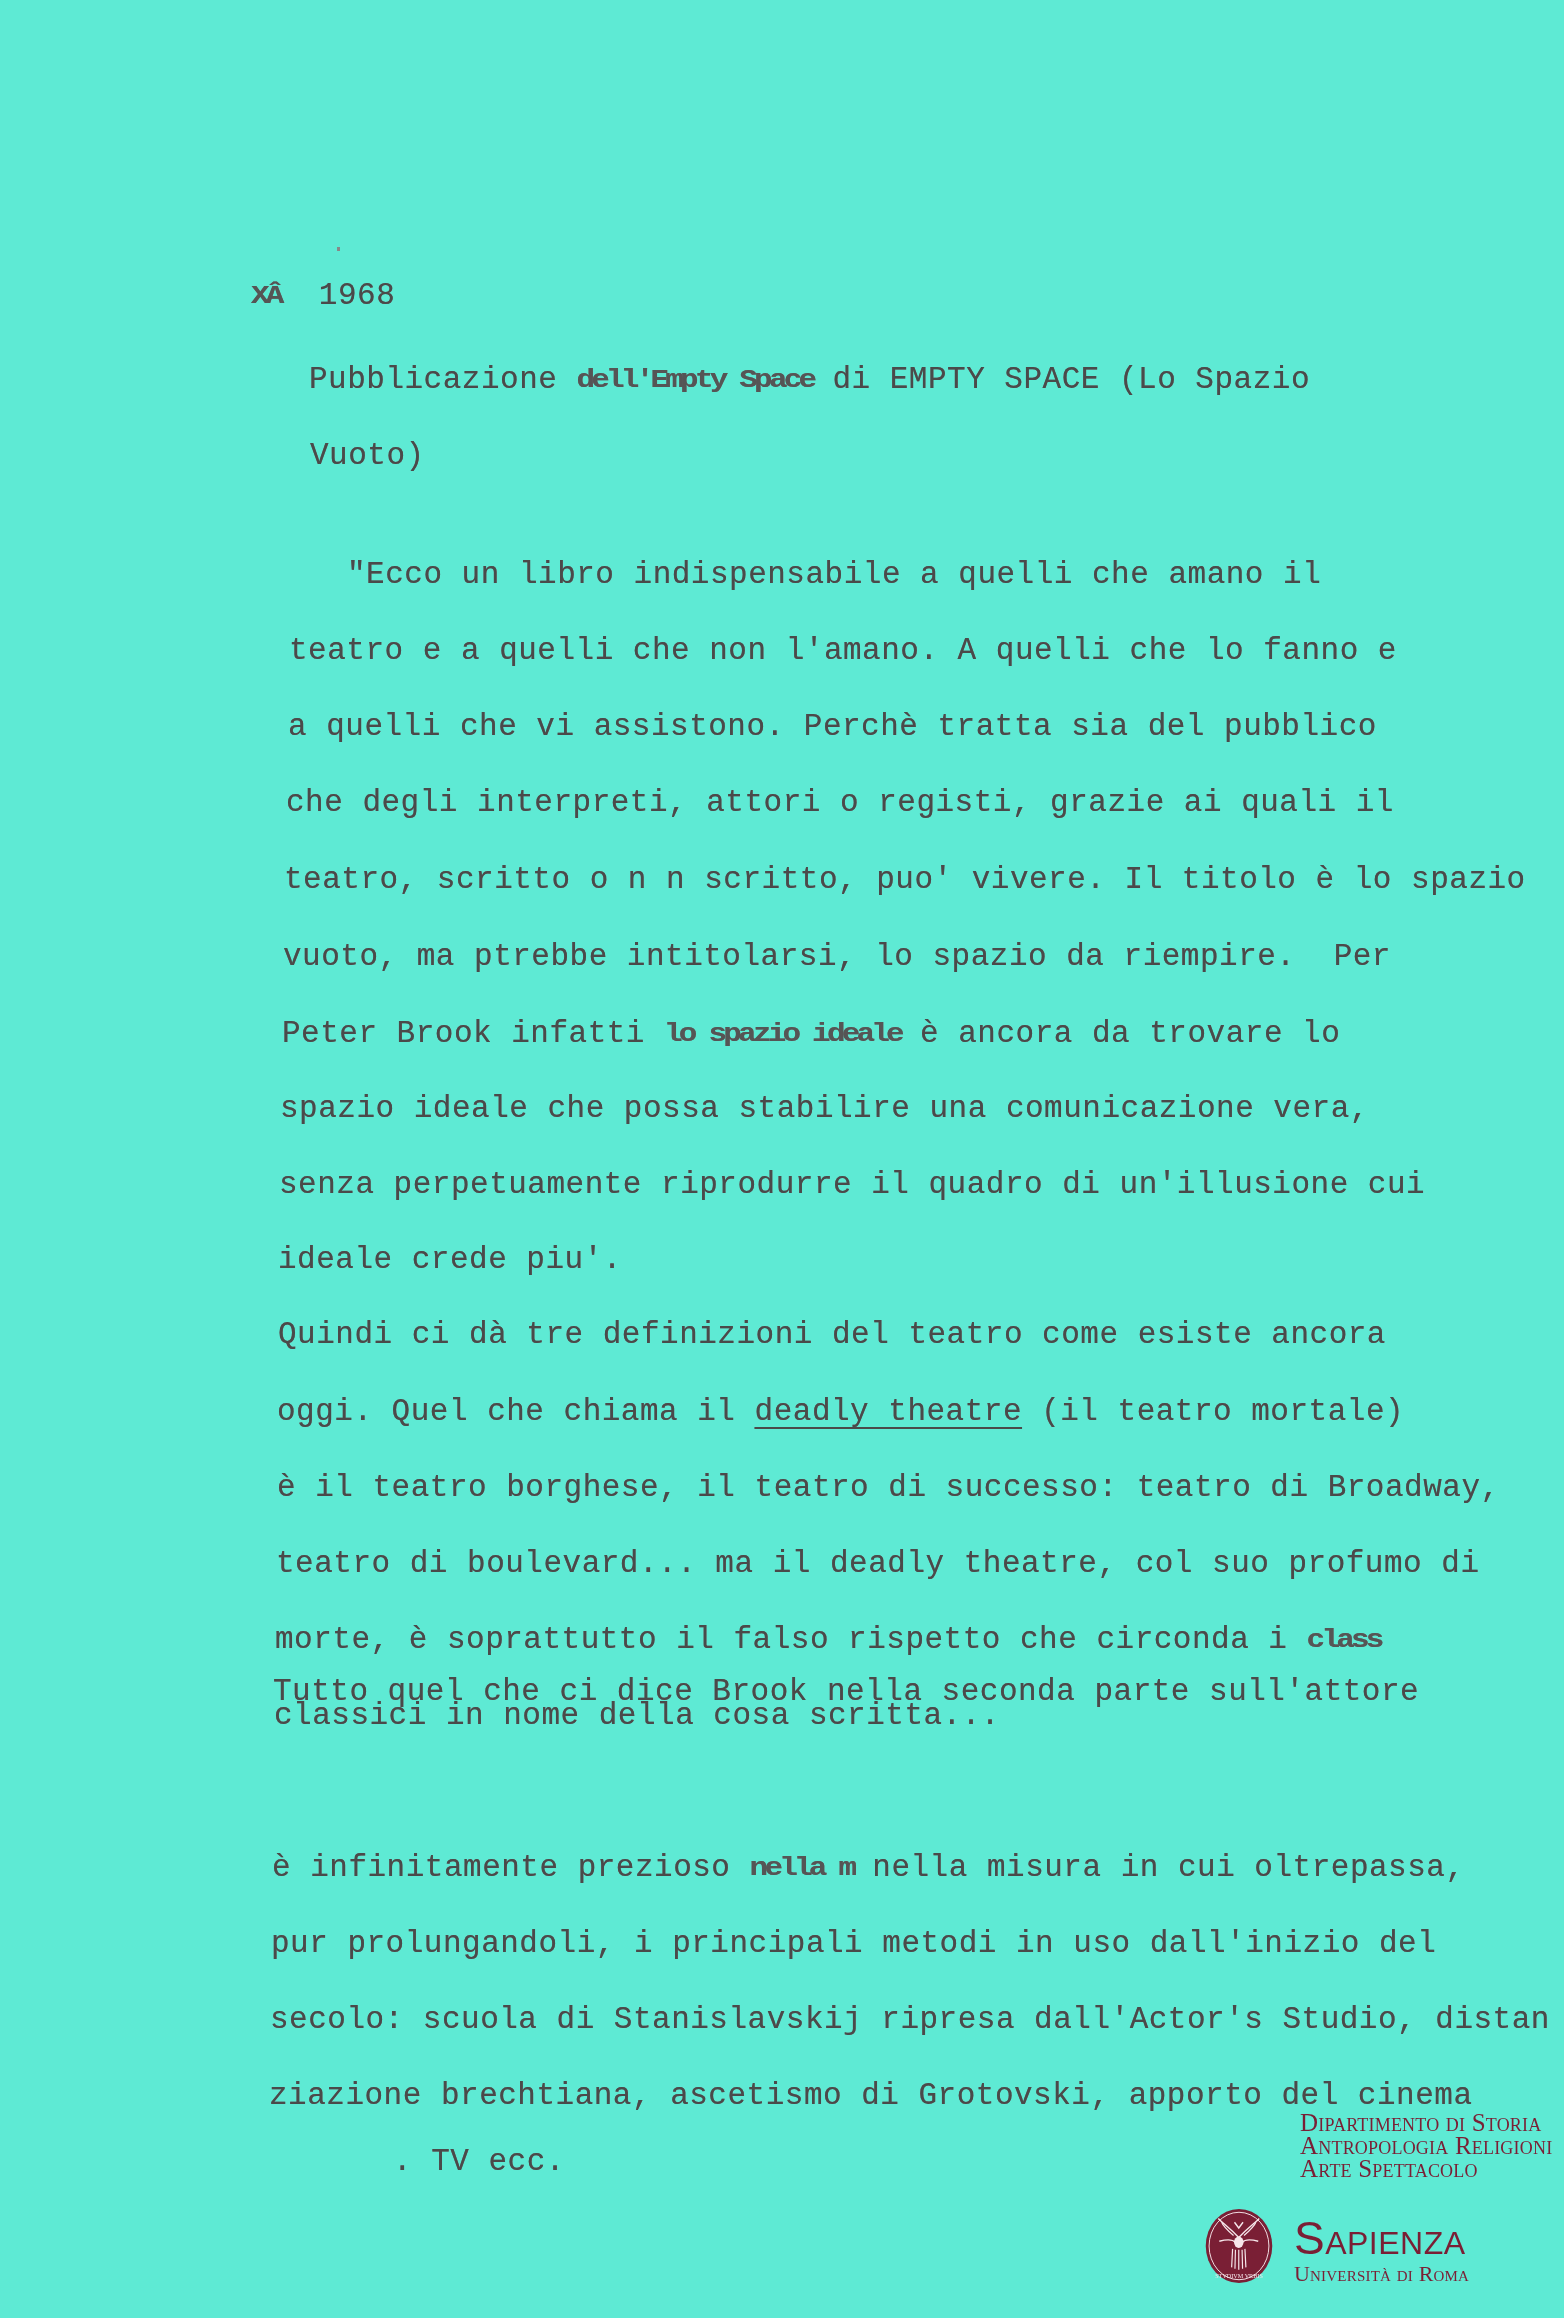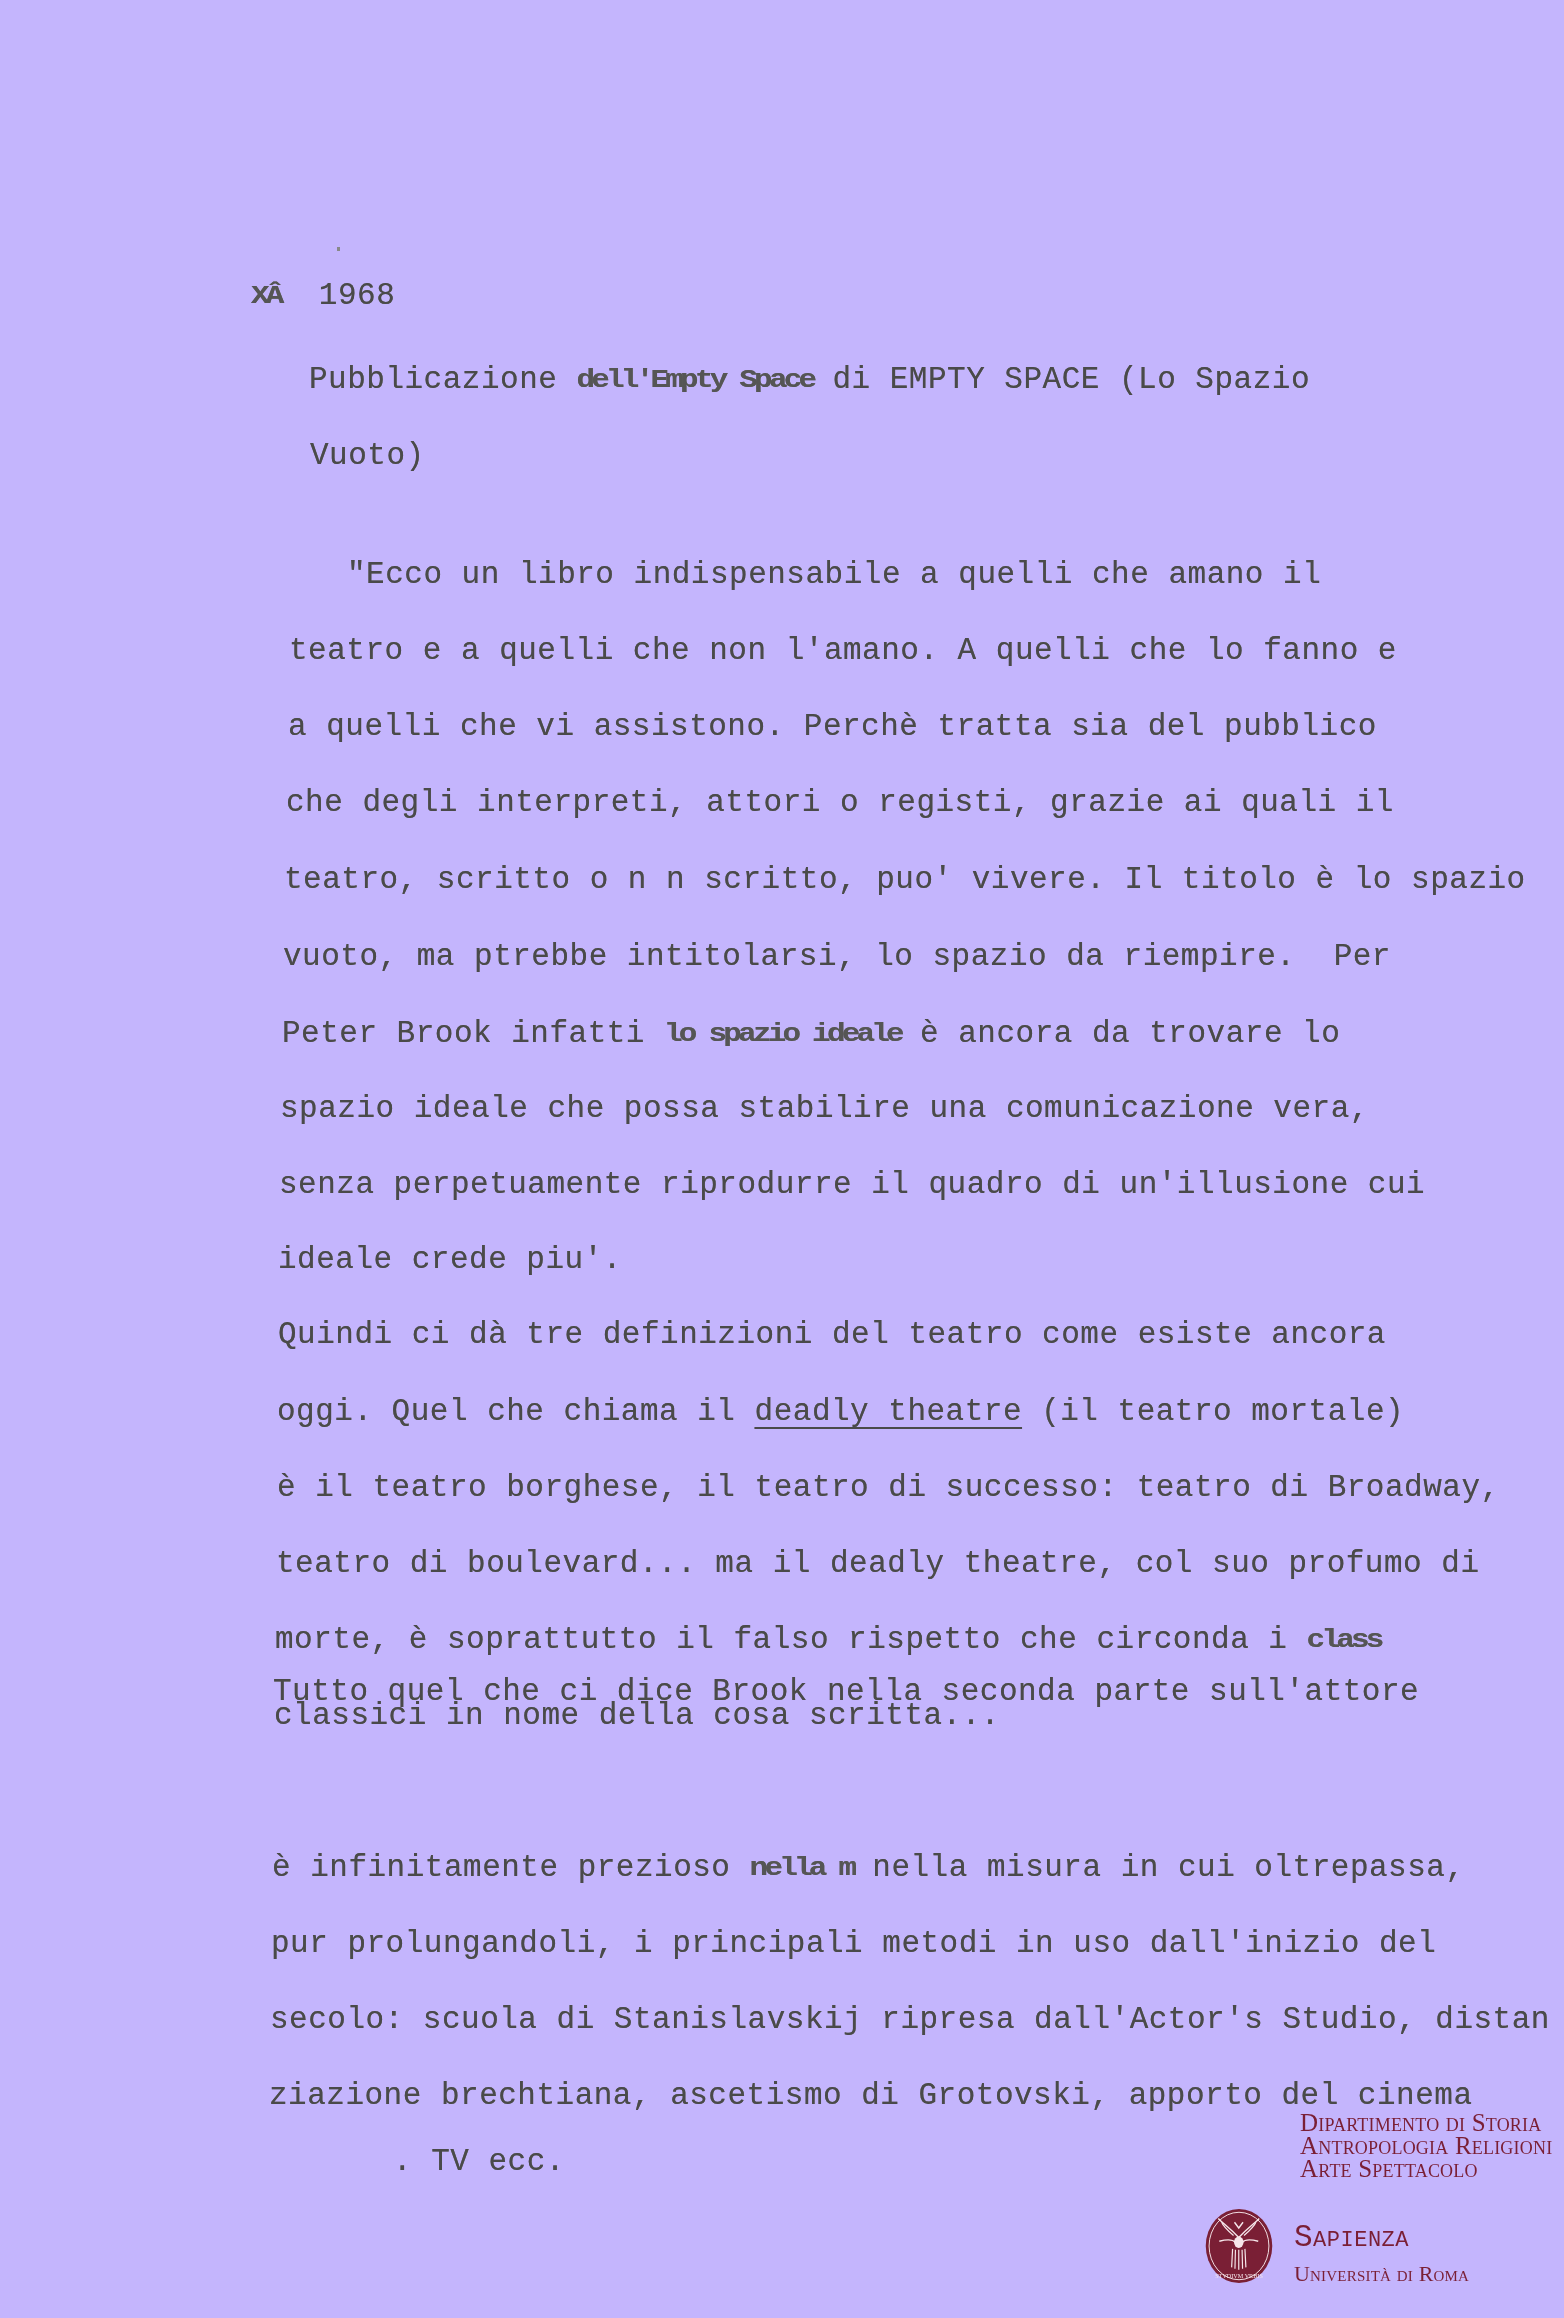--- a/index.html
+++ b/index.html
@@ -7,21 +7,21 @@
       width: 1564px;
       height: 2319px;
       position: relative;
       overflow: hidden;
       background: #fefefe;
     }
     .page {
       position: absolute;
       left: 0; top: 0;
       width: 1564px; height: 2319px;
-      background: #c4b5fd;
+      background: #5eead4;
     }
     .typed {
       position: absolute;
       font-family: "Liberation Mono", "DejaVu Sans Mono", monospace;
       color: #4a4a4a;
       font-size: 31px;
       line-height: 1;
       white-space: pre;
       letter-spacing: 0.5px;
       text-shadow: 0 0 0.5px #777;
@@ -57,23 +57,23 @@
     }
     .dept div { white-space: nowrap; }
     .logo-seal {
       position: absolute;
       left: 1205px; top: 2208px;
       width: 68px; height: 76px;
     }
     .sapienza {
       position: absolute;
       left: 1294px; top: 2215px;
-      font-family: Liberation Mono, monospace;
+      font-family: Liberation Sans, sans-serif;
       color: #7a1f35;
-      font-size: 31px;
+      font-size: 46px;
       line-height: 46px;
       letter-spacing: 0.5px;
       font-variant: small-caps;
     }
     .universita {
       position: absolute;
       left: 1294px; top: 2263px;
       font-family: "Liberation Serif", "DejaVu Serif", serif;
       color: #7a1f35;
       font-size: 22px;

